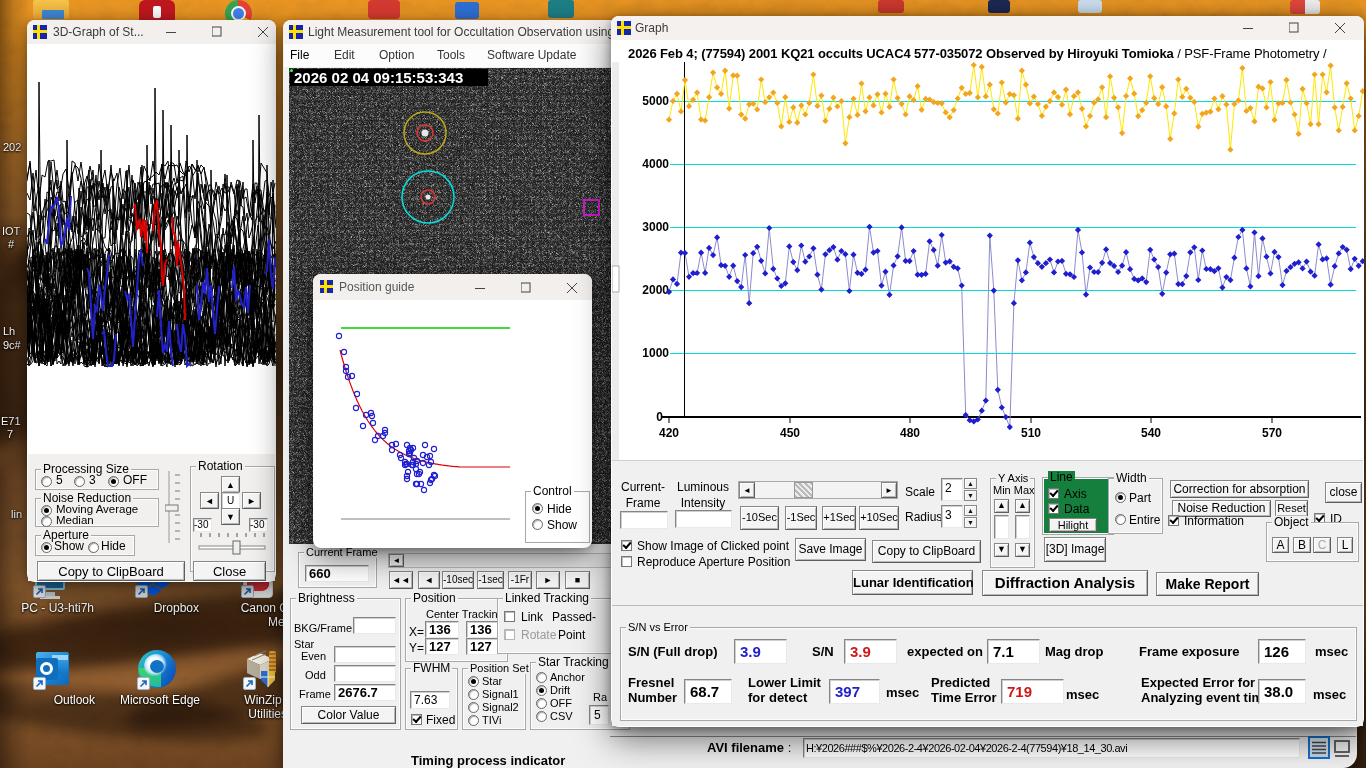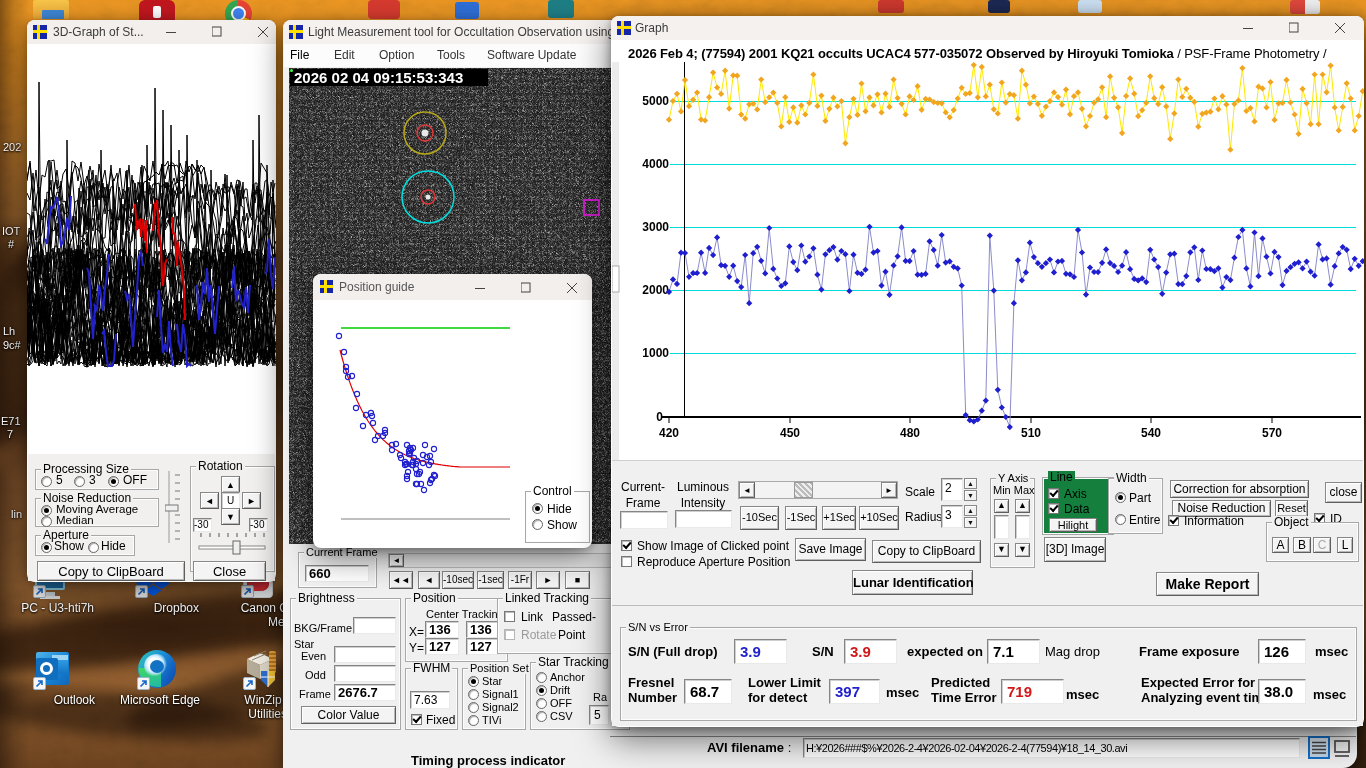--- a/index.html
+++ b/index.html
@@ -621,31 +621,32 @@
     <span class="a t12" style="left:719px;top:496px">ID</span>
     <div class="gb" style="left:655px;top:506px;width:93px;height:40px;background:#f0f0f0">
       <span class="gl">Object</span>
       <div class="btn" style="left:5px;top:14px;width:17px;height:16px;font-size:12px;line-height:14px">A</div>
       <div class="btn" style="left:26px;top:14px;width:18px;height:16px;font-size:12px;line-height:14px">B</div>
       <div class="btn" style="left:46px;top:14px;width:18px;height:16px;font-size:12px;line-height:14px;color:#aaa">C</div>
       <div class="btn" style="left:70px;top:14px;width:16px;height:16px;font-size:12px;line-height:14px">L</div>
     </div>
     <div class="btn" style="left:433px;top:521px;width:62px;height:25px;font-size:12px;line-height:23px">[3D] Image</div>
     <div class="btn" style="left:241px;top:554px;width:121px;height:25px;font-size:13px;font-weight:bold;line-height:23px">Lunar Identification</div>
+    <div class="btn" style="left:371px;top:554px;width:166px;height:26px;font-size:15px;font-weight:bold;line-height:24px">Diffraction Analysis</div>
     <div class="btn" style="left:545px;top:556px;width:103px;height:24px;font-size:14px;font-weight:bold;line-height:22px">Make Report</div>
     <div class="a" style="left:1px;top:589px;width:751px;height:1px;background:#bbb"></div>
     <div class="gb" style="left:9px;top:611px;width:737px;height:94px;background:#f0f0f0">
       <span class="gl" style="font-size:11px">S/N vs Error</span>
       <span class="a" style="left:7px;top:16px;font-size:13px;font-weight:bold">S/N (Full drop)</span>
       <div class="tb" style="left:113px;top:11px;width:53px;height:25px;font-size:15px;font-weight:bold;color:#2222cc;padding:3px 0 0 5px">3.9</div>
       <span class="a" style="left:191px;top:16px;font-size:13px;font-weight:bold">S/N</span>
       <div class="tb" style="left:223px;top:11px;width:53px;height:25px;font-size:15px;font-weight:bold;color:#d01818;padding:3px 0 0 5px">3.9</div>
       <span class="a" style="left:286px;top:16px;font-size:13px;font-weight:bold">expected on</span>
       <div class="tb" style="left:366px;top:11px;width:53px;height:25px;font-size:15px;font-weight:bold;padding:3px 0 0 5px">7.1</div>
-      <span class="a" style="left:424px;top:16px;font-size:13px;font-weight:normal">Mag drop</span>
+      <span class="a" style="left:424px;top:16px;font-size:13px;font-weight:bold">Mag drop</span>
       <span class="a" style="left:518px;top:16px;font-size:13px;font-weight:bold">Frame exposure</span>
       <div class="tb" style="left:637px;top:11px;width:48px;height:25px;font-size:15px;font-weight:bold;padding:3px 0 0 5px">126</div>
       <span class="a" style="left:694px;top:16px;font-size:13px;font-weight:bold">msec</span>
       <span class="a" style="left:7px;top:47px;font-size:13px;font-weight:bold;line-height:15px">Fresnel<br>Number</span>
       <div class="tb" style="left:63px;top:51px;width:48px;height:25px;font-size:15px;font-weight:bold;padding:3px 0 0 5px">68.7</div>
       <span class="a" style="left:127px;top:47px;font-size:13px;font-weight:bold;line-height:15px;">Lower Limit<br>for detect</span>
       <div class="tb" style="left:208px;top:51px;width:51px;height:25px;font-size:15px;font-weight:bold;color:#2222cc;padding:3px 0 0 5px">397</div>
       <span class="a" style="left:265px;top:57px;font-size:13px;font-weight:bold">msec</span>
       <span class="a" style="left:310px;top:47px;font-size:13px;font-weight:bold;line-height:15px">Predicted<br>Time Error</span>
       <div class="tb" style="left:380px;top:51px;width:63px;height:25px;font-size:15px;font-weight:bold;color:#d01818;padding:3px 0 0 5px">719</div>

